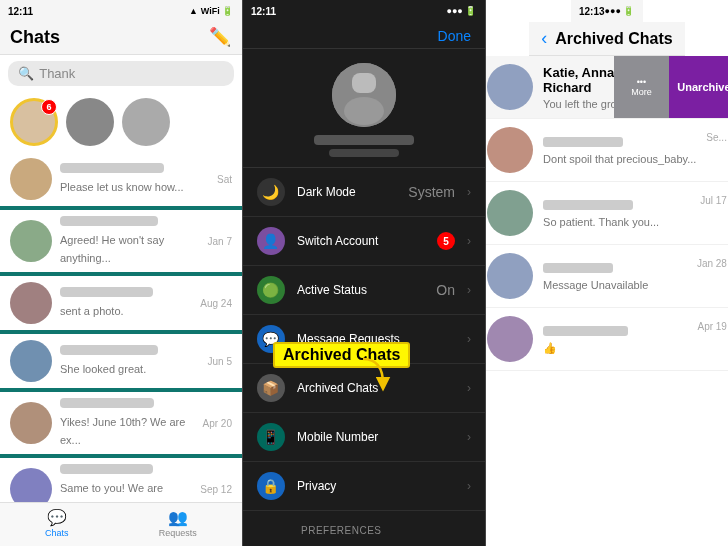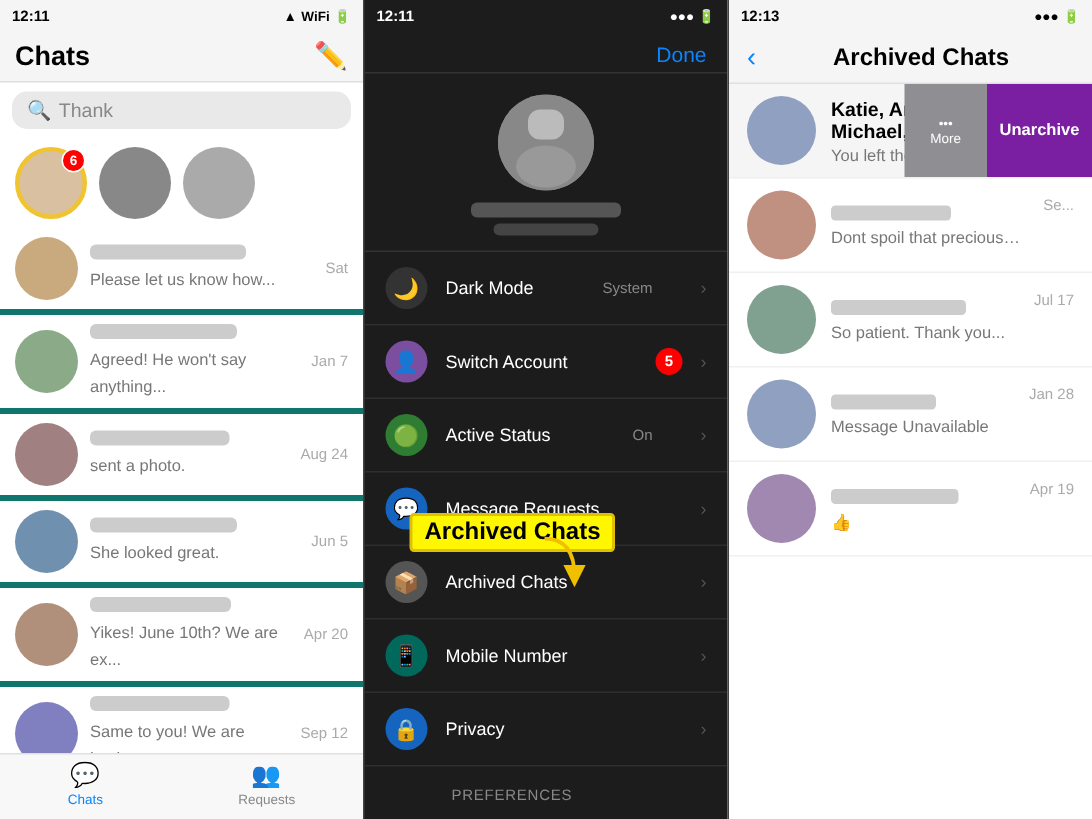--- a/index.html
+++ b/index.html
@@ -212,21 +212,21 @@
       flex-shrink: 0;
     }
     .si-dark { background: #333; }
     .si-purple { background: #7b4ea0; }
     .si-green { background: #2e7d32; }
     .si-blue { background: #1565c0; }
     .si-gray { background: #555; }
     .si-teal { background: #00695c; }
 
     .settings-label { flex: 1; font-size: 12px; }
-    .settings-value { font-size: 10px; color: #888; margin-right: 20px; }
+    .settings-value { font-size: 14px; color: #888; margin-right: 0; }
     .settings-arrow { color: #555; font-size: 12px; }
     .settings-badge {
       background: red;
       color: #fff;
       border-radius: 50%;
       width: 18px;
       height: 18px;
       font-size: 10px;
       font-weight: 700;
       display: flex;
@@ -252,21 +252,21 @@
       font-weight: 700;
       padding: 2px 8px;
       border: 2px solid #e0c000;
       border-radius: 3px;
       pointer-events: none;
       z-index: 10;
       white-space: nowrap;
     }
 
     
-    .p3 { background: #fff; }
+    .p3 { background: #fff; align-items: center; }
     .p3-header {
       background: #f5f5f5;
       padding: 6px 12px 6px;
       display: flex;
       align-items: center;
       gap: 8px;
       border-bottom: 1px solid #e0e0e0;
     }
     .back-arrow { font-size: 18px; color: #0a84ff; }
     .p3-title { font-size: 16px; font-weight: 700; flex: 1; text-align: center; }

